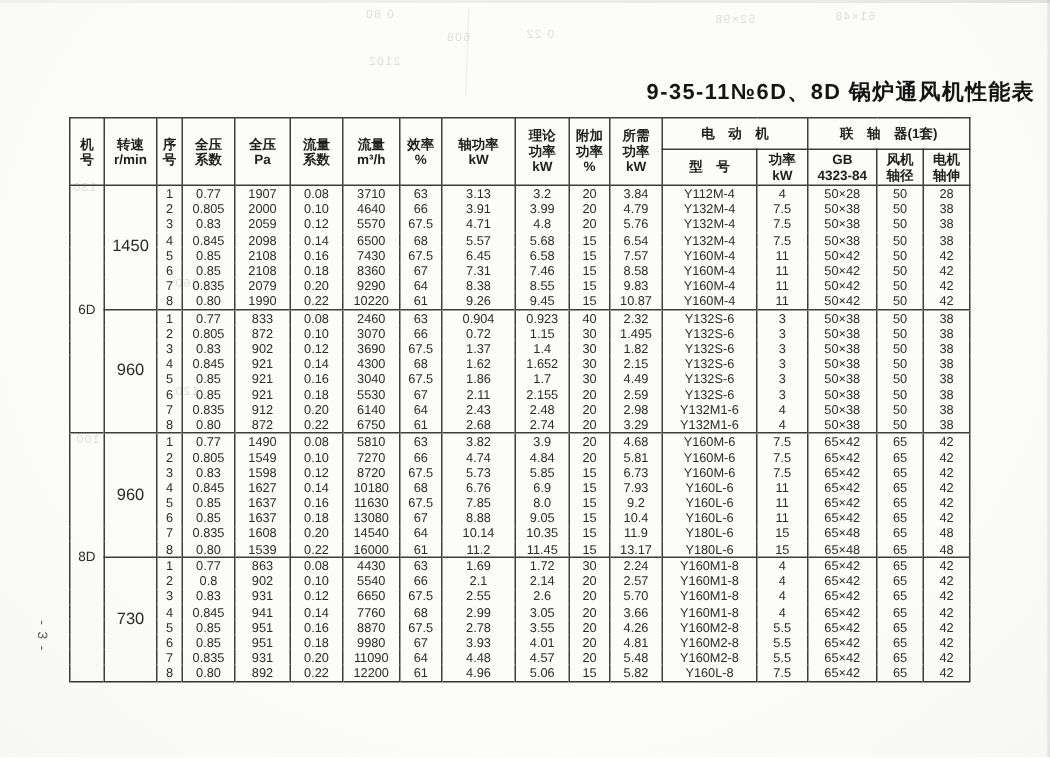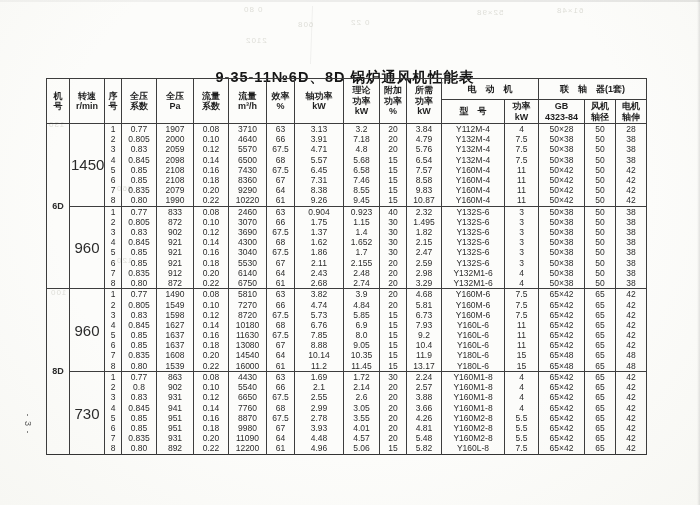--- a/index.html
+++ b/index.html
@@ -19,21 +19,21 @@
 
   
   .frag { position:absolute; color:#cbcbc2; opacity:0.6; font-size:8px;
     transform:scaleX(-1); filter:blur(0.3px); letter-spacing:1px; white-space:nowrap; }
   .f0{left:243px;top:5px;}  .f1{left:297px;top:20px;} .f2{left:245px;top:36px;}
   .f3{left:350px;top:18px;} .f4{left:476px;top:8px;}  .f5{left:556px;top:6px;}
   .f6{left:116px;top:184px;}.f7{left:48px;top:120px;} .f8{left:116px;top:256px;}
   .f9{left:50px;top:288px;}
 
   .doc-title {
-    position:absolute; left:0; right:10px; top:68px; text-align:center;
+    position:absolute; left:0; right:10px; top:52px; text-align:right;
     font-size:14.5px; font-weight:700; color:#141414; letter-spacing:1px;
   }
 
   table.fan {
     position:absolute; left:46px; top:78px; width:601px; height:377px;
     border-collapse:collapse; table-layout:fixed;
     border:1.6px solid #333; color:#2b2b2b;
   }
   thead tr.h1 { height:21px; }
   thead tr.h2 { height:24px; }
@@ -41,22 +41,22 @@
     border:1px solid #3d3d3d; font-weight:700; font-size:9px; line-height:10.5px;
     padding:0; text-align:center; vertical-align:middle; color:#1f1f1f;
   }
   th .hl { display:block; }
   tbody td {
     border-left:1px solid #3d3d3d; border-right:1px solid #3d3d3d;
     font-size:8.5px; line-height:1; text-align:center; vertical-align:middle;
     padding:0 1px; white-space:nowrap;
   }
   tbody tr.block-start td, tbody tr.group-start td { border-top:1px solid #3d3d3d; }
-  td.machine-cell { font-size:9px; font-weight:700; }
-  td.speed-cell { font-size:15px;margin-left:24px; }
+  td.machine-cell { font-size:9px; font-weight:400; }
+  td.speed-cell { font-size:11px;margin-left:24px; }
 
   .page-number {
     position:absolute; left:12px; top:408px; width:32px; height:32px;
     display:flex; align-items:center; justify-content:center;
     transform:rotate(90deg); font-size:9px; color:#5a5a5a; letter-spacing:1px;
   }
 </style>
 </head>
 <body>
 
@@ -195,21 +195,21 @@
           <td>28</td>
         </tr>
         <tr>
           <td>2</td>
           <td>0.805</td>
           <td>2000</td>
           <td>0.10</td>
           <td>4640</td>
           <td>66</td>
           <td>3.91</td>
-          <td>7.18</td>
+          <td>3.99</td>
           <td>20</td>
           <td>4.79</td>
           <td>Y132M-4</td>
           <td>7.5</td>
           <td>50×38</td>
           <td>50</td>
           <td>38</td>
         </tr>
         <tr>
           <td>3</td>
@@ -331,21 +331,21 @@
           <td>50</td>
           <td>38</td>
         </tr>
         <tr>
           <td>2</td>
           <td>0.805</td>
           <td>872</td>
           <td>0.10</td>
           <td>3070</td>
           <td>66</td>
-          <td>1.75</td>
+          <td>0.72</td>
           <td>1.15</td>
           <td>30</td>
           <td>1.495</td>
           <td>Y132S-6</td>
           <td>3</td>
           <td>50×38</td>
           <td>50</td>
           <td>38</td>
         </tr>
         <tr>
@@ -385,21 +385,21 @@
         <tr>
           <td>5</td>
           <td>0.85</td>
           <td>921</td>
           <td>0.16</td>
           <td>3040</td>
           <td>67.5</td>
           <td>1.86</td>
           <td>1.7</td>
           <td>30</td>
-          <td>2.47</td>
+          <td>4.49</td>
           <td>Y132S-6</td>
           <td>3</td>
           <td>50×38</td>
           <td>50</td>
           <td>38</td>
         </tr>
         <tr>
           <td>6</td>
           <td>0.85</td>
           <td>921</td>
@@ -626,21 +626,21 @@
         <tr>
           <td>3</td>
           <td>0.83</td>
           <td>931</td>
           <td>0.12</td>
           <td>6650</td>
           <td>67.5</td>
           <td>2.55</td>
           <td>2.6</td>
           <td>20</td>
-          <td>3.88</td>
+          <td>5.70</td>
           <td>Y160M1-8</td>
           <td>4</td>
           <td>65×42</td>
           <td>65</td>
           <td>42</td>
         </tr>
         <tr>
           <td>4</td>
           <td>0.845</td>
           <td>941</td>

